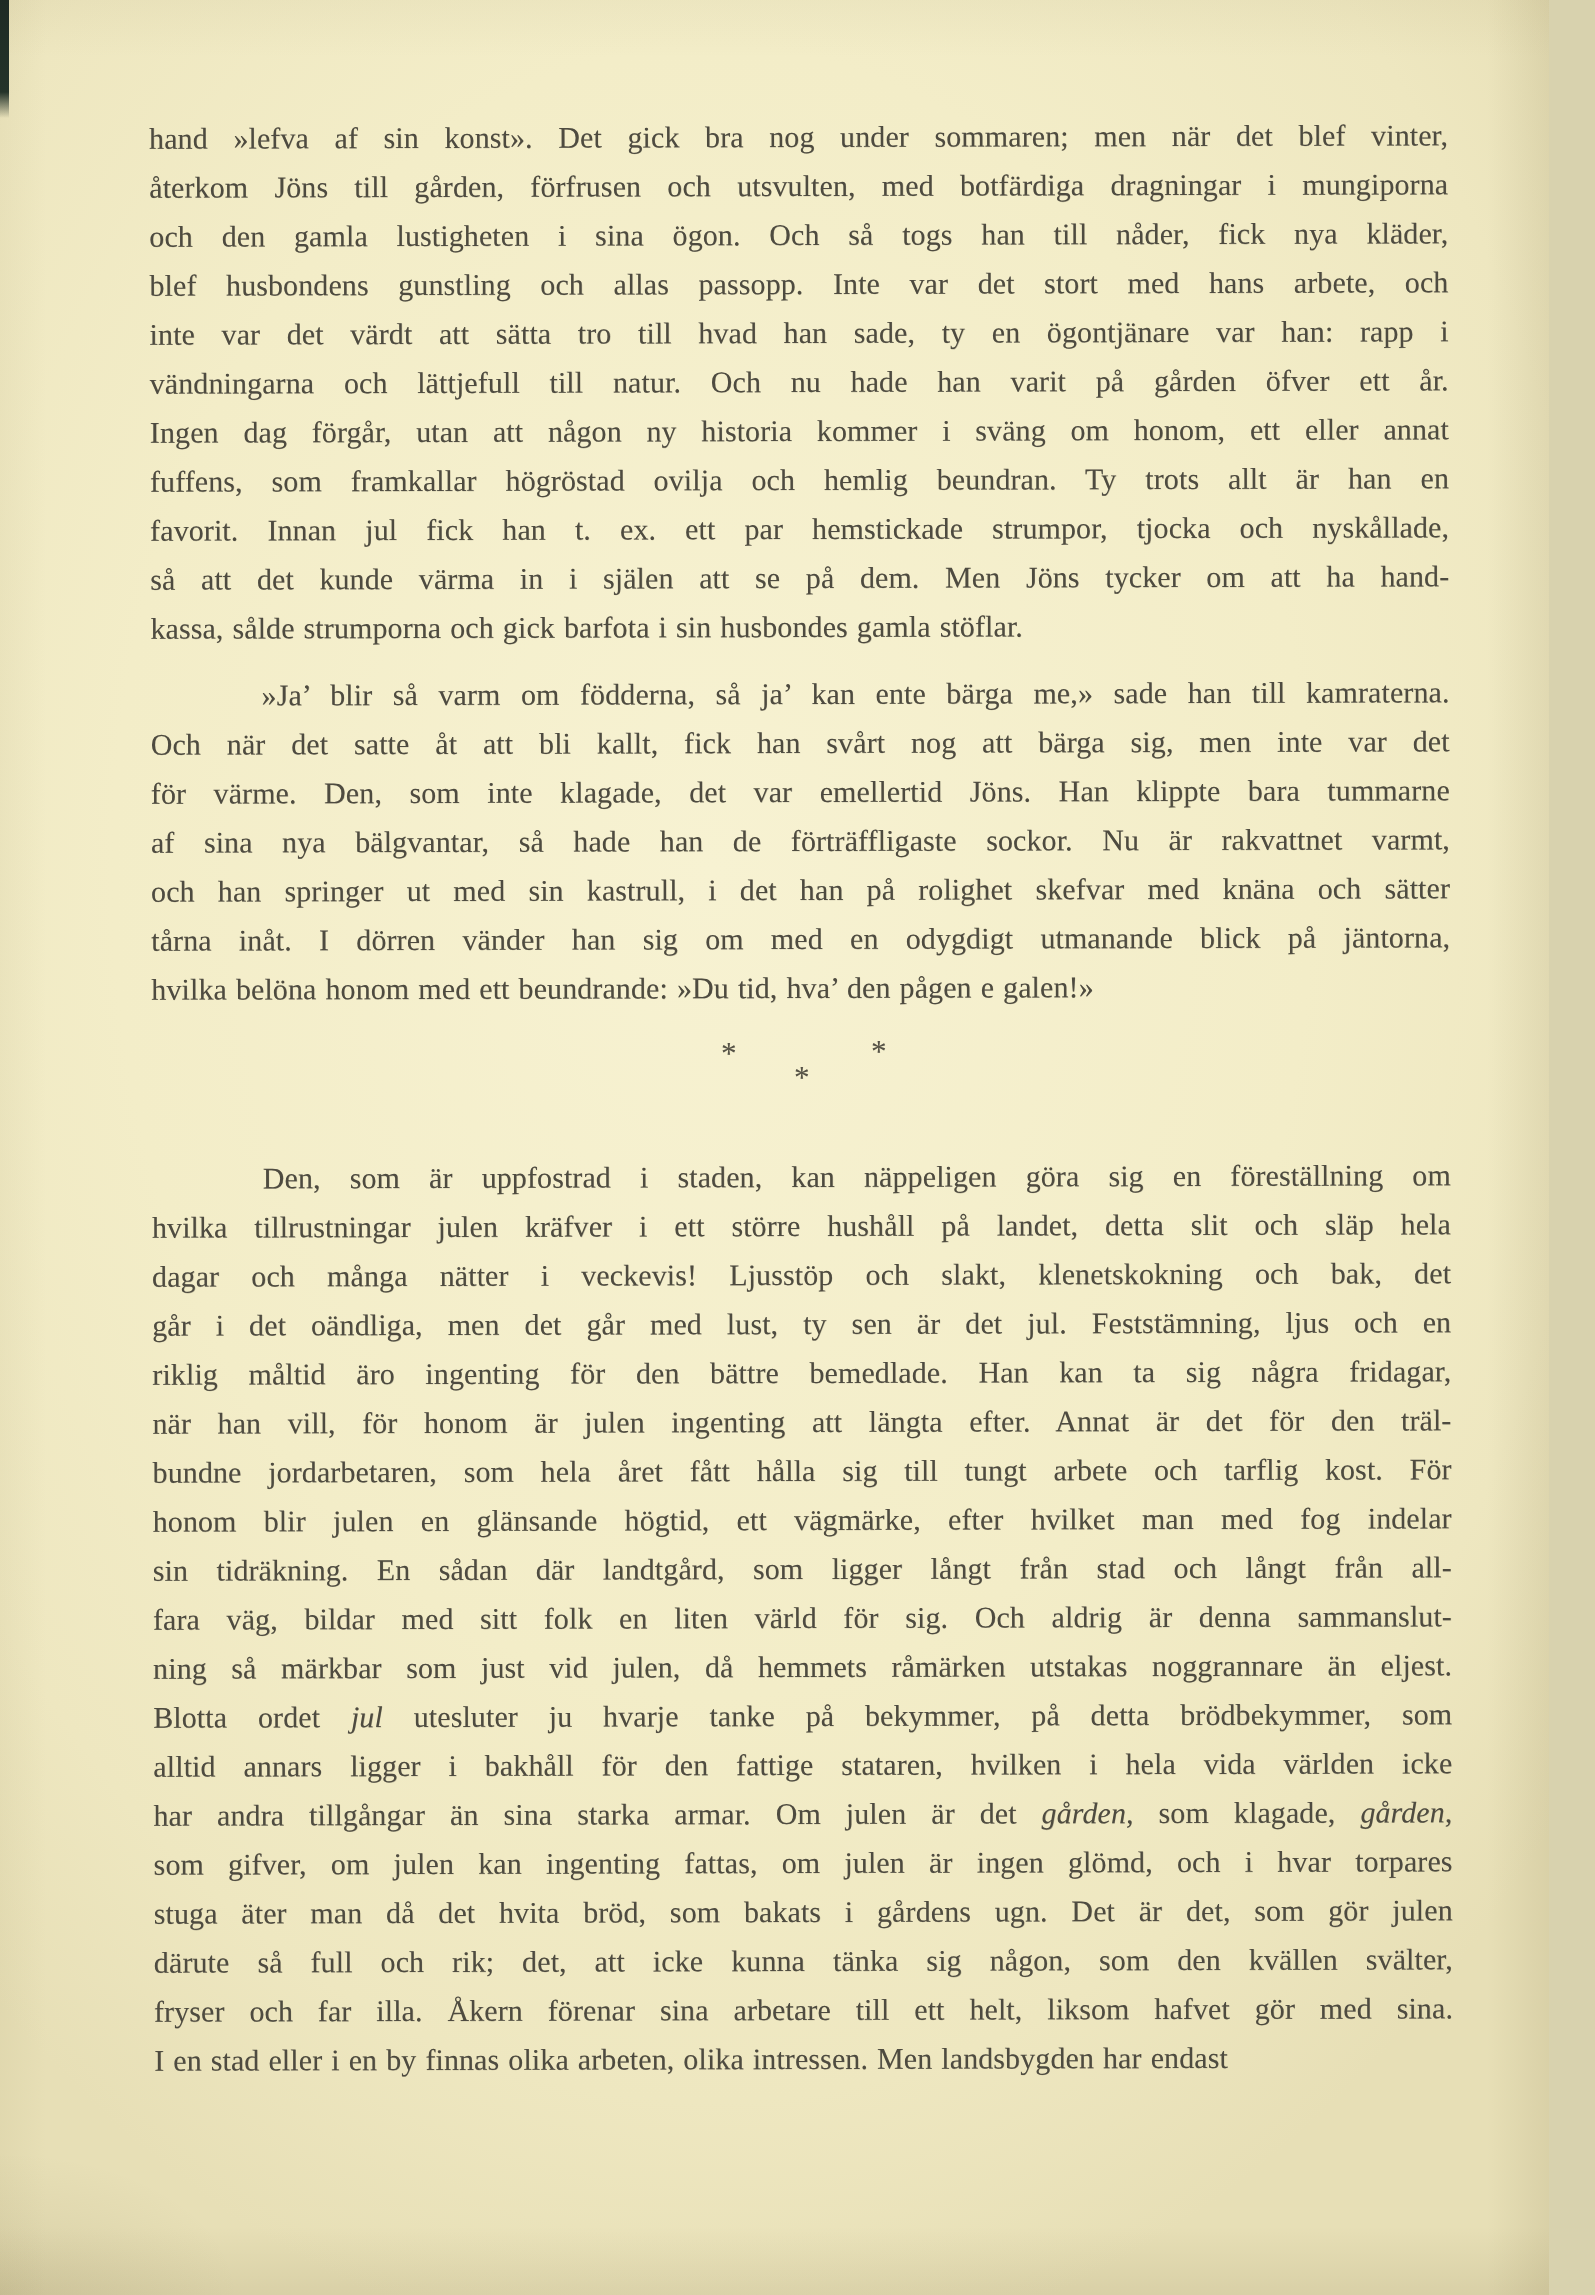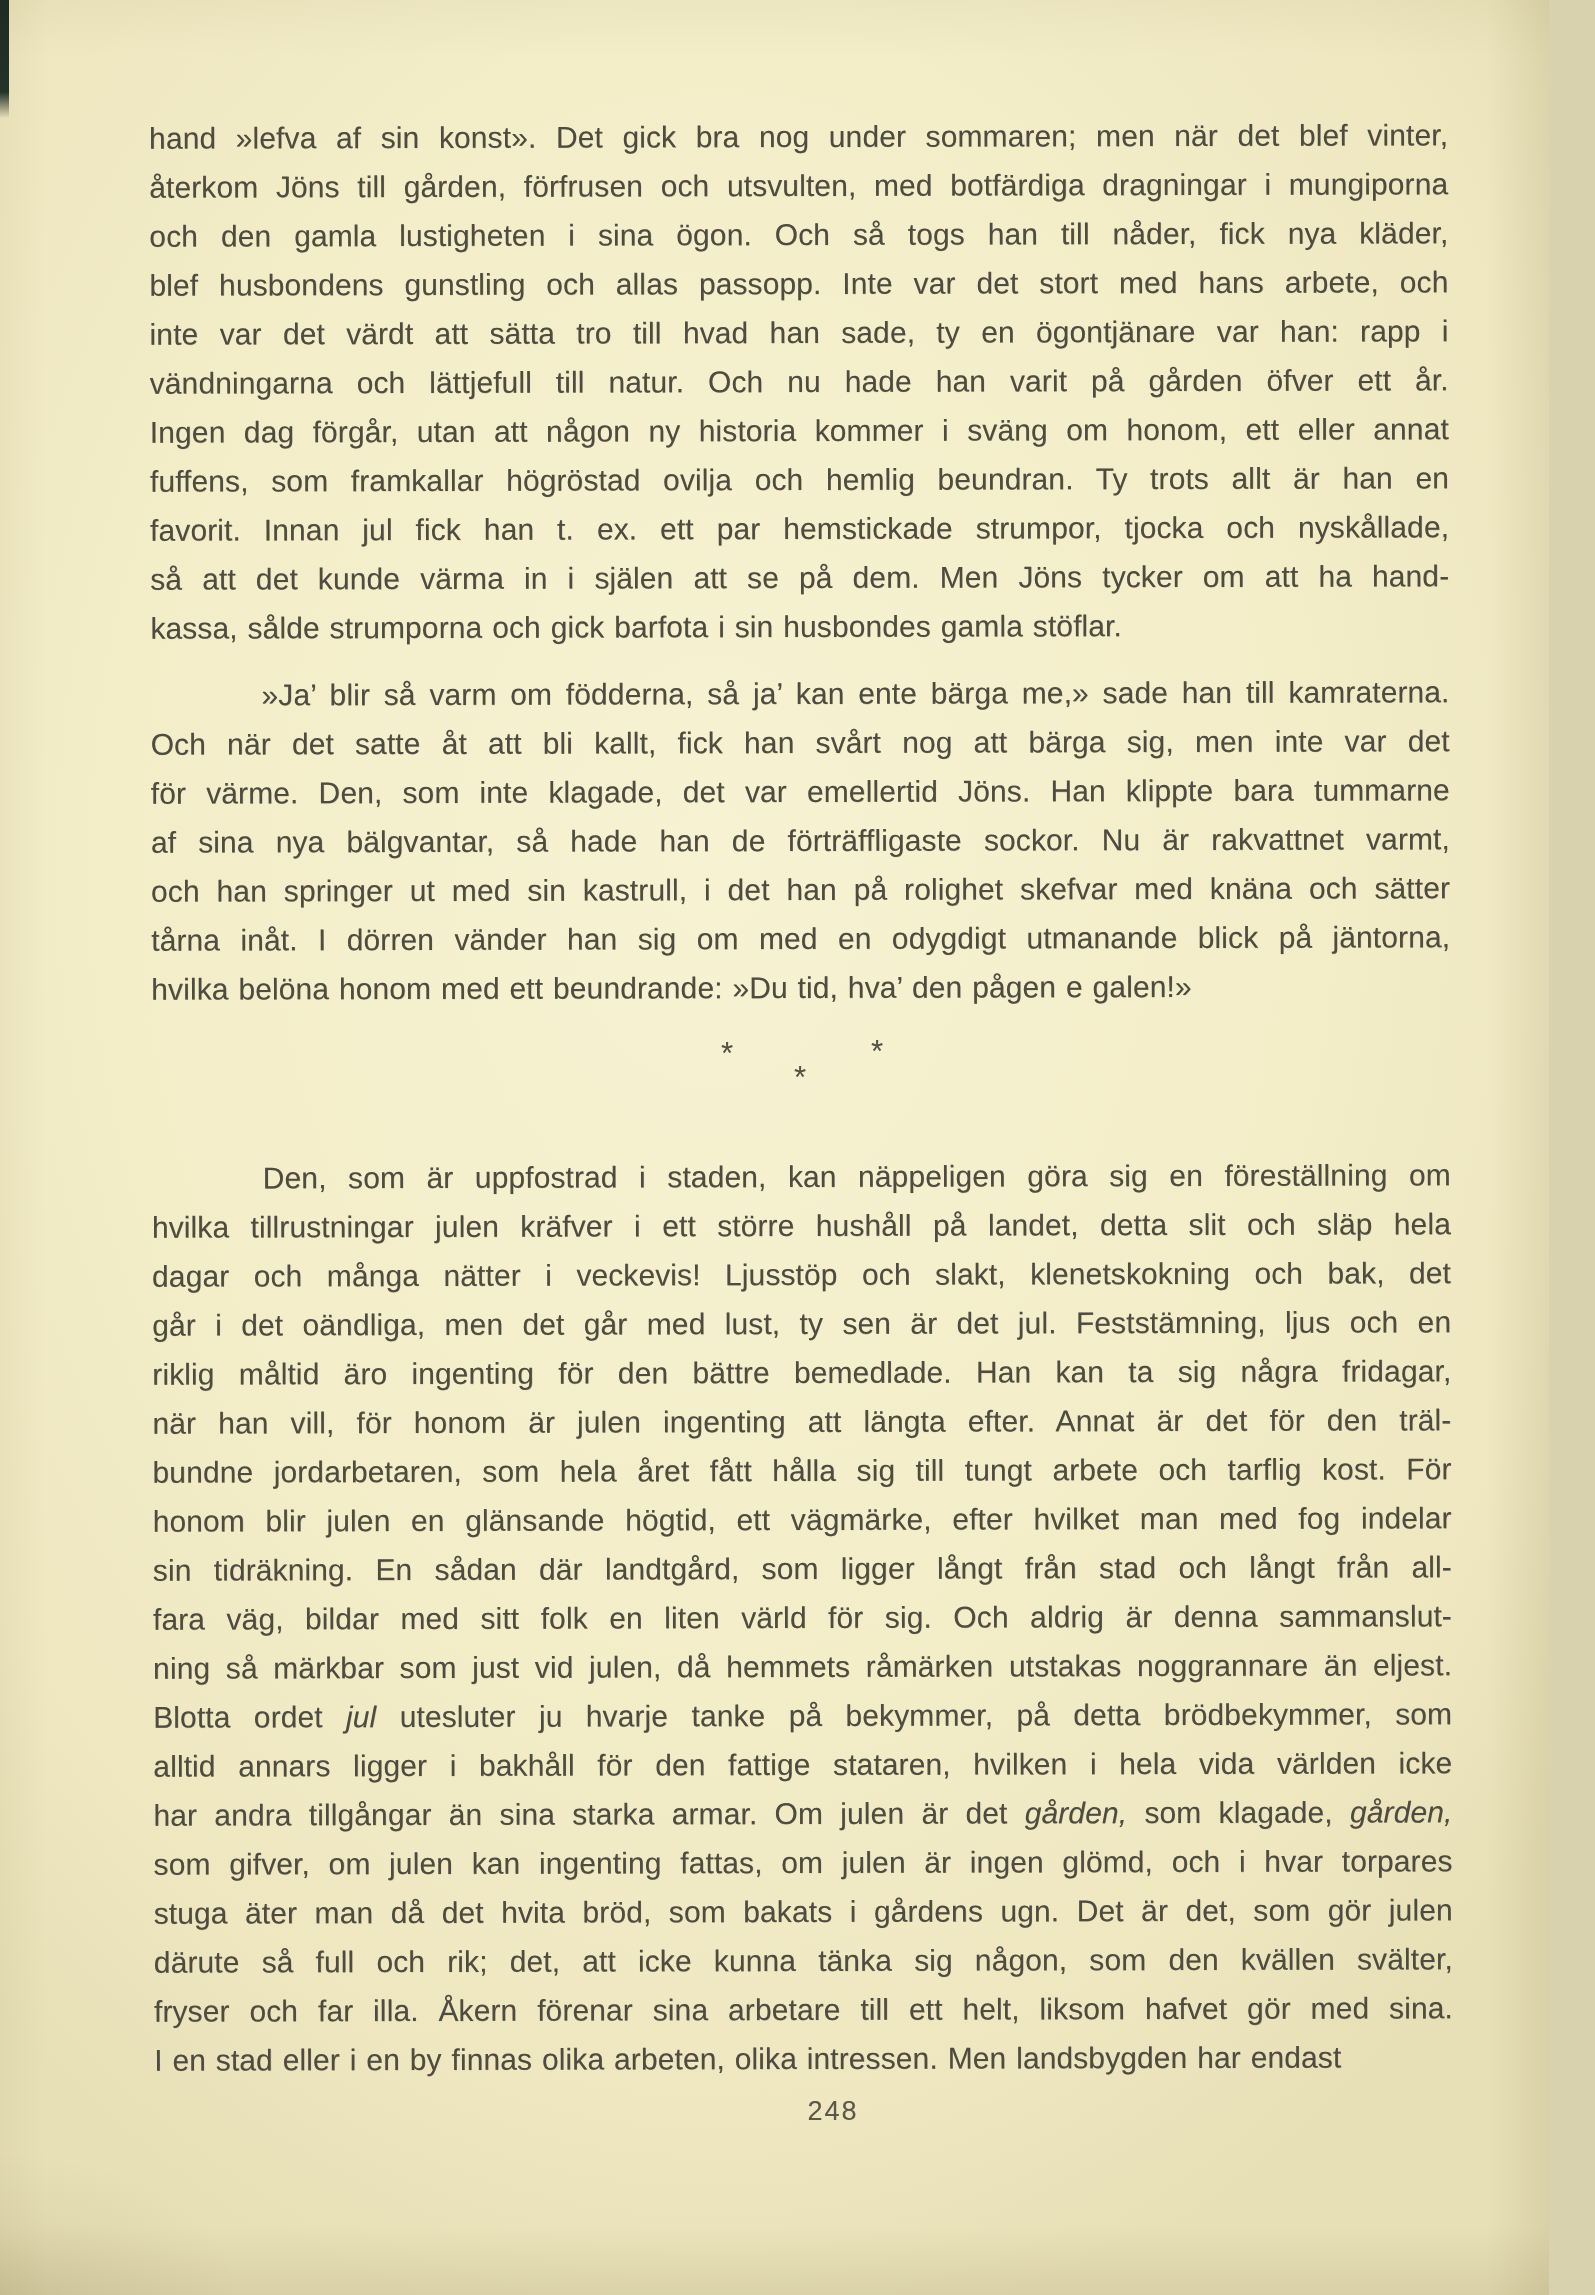--- a/index.html
+++ b/index.html
@@ -7,21 +7,21 @@
     padding: 0;
     background: #d8d2ae;
   }
   .page {
     position: relative;
     width: 1549px;
     height: 2295px;
     overflow: hidden;
     background:
       radial-gradient(ellipse 1090px 1499px at 46% 38%, #f7f2d2 0%, #f3edc8 55%, #eee7c0 82%, #e7dfb6 100%);
-    font-family: Liberation Sans, sans-serif;
+    font-family: Liberation Serif, serif;
     color: #4e4b40;
   }
   
   .shading {
     position: absolute;
     inset: 0;
     pointer-events: none;
     background:
       linear-gradient(to right, rgba(120,105,55,0.06) 0%, rgba(120,105,55,0) 3%),
       linear-gradient(to left, rgba(95,80,35,0.10) 0%, rgba(95,80,35,0) 4%),
@@ -148,16 +148,15 @@
         <div class="line last">I en stad eller i en by finnas olika arbeten, olika intressen.  Men landsbygden har endast</div>
       </div>
     </div>
 
   <div class="divider">
     <span class="ast-left">*</span>
     <span class="ast-right">*</span>
     <span class="ast-mid">*</span>
   </div>
 
-  <div class="page-number">248</div>
 
 </div>
 
 
 </body></html>

